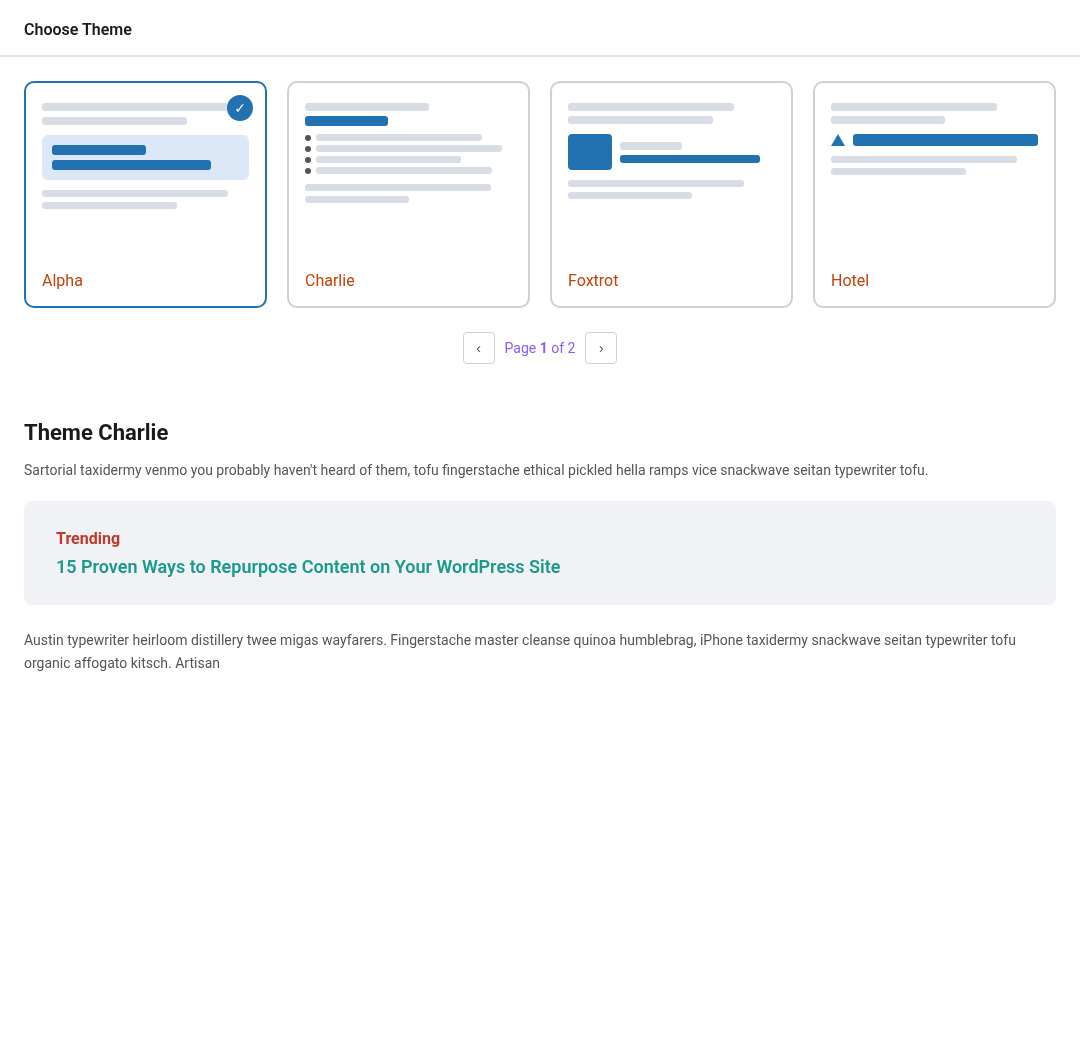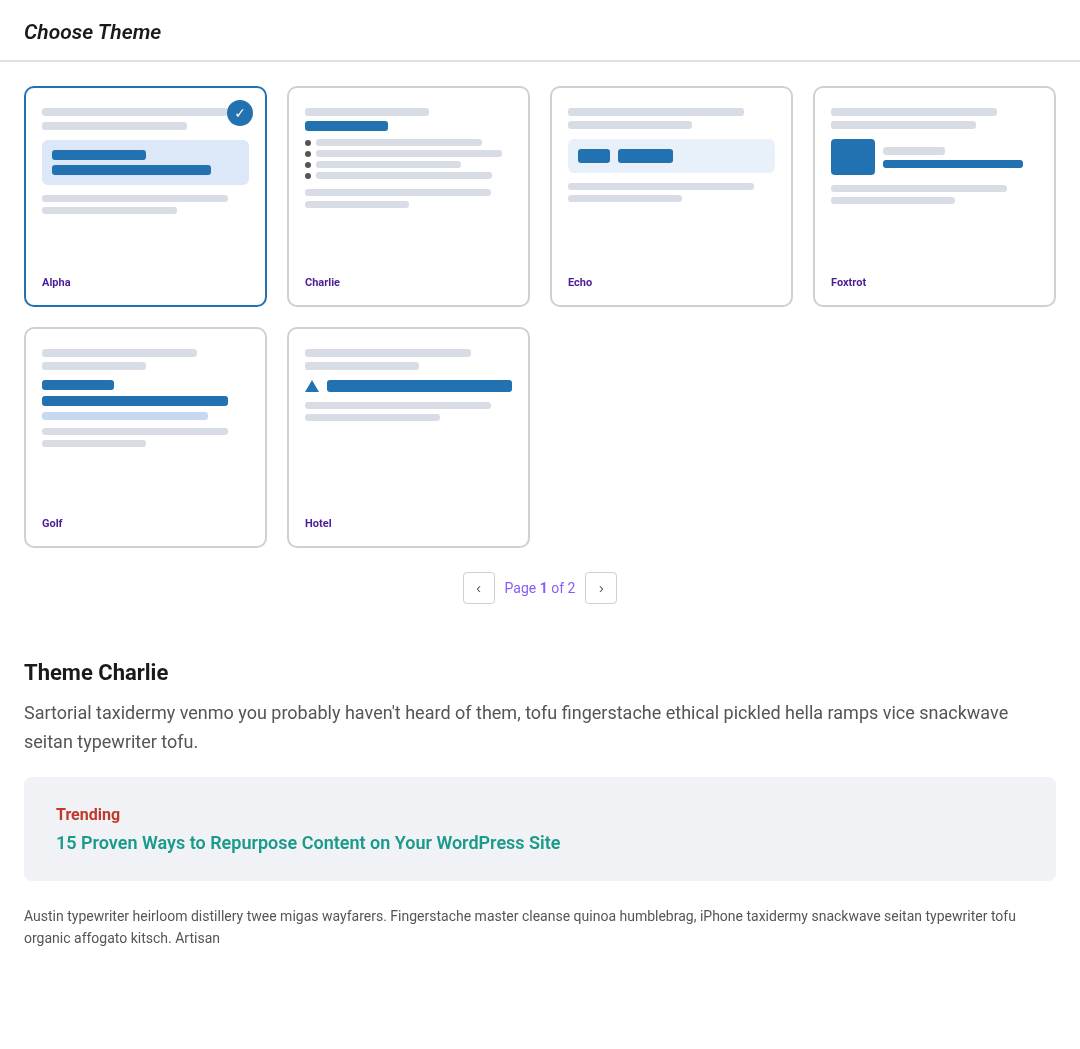--- a/index.html
+++ b/index.html
@@ -9,24 +9,23 @@
       color: #333;
       width: 1080px;
       min-height: 1049px;
     }
 
     .page-header {
       padding: 20px 24px 16px;
       border-bottom: 1px solid #e0e0e0;
     }
     .page-title {
-      font-size: 21px;
+      font-size: 16px;
       font-weight: 600;
       color: #1a1a1a;
-      font-style: italic;
     }
 
     .themes-container {
       padding: 24px;
     }
 
     .themes-grid {
       display: grid;
       grid-template-columns: repeat(4, 1fr);
       gap: 20px;
@@ -63,23 +62,23 @@
     }
 
     .theme-preview {
       width: 100%;
       height: 160px;
       margin-bottom: 12px;
       overflow: hidden;
     }
 
     .theme-name {
-      font-size: 11px;
-      font-weight: 700;
-      color: #4c1d95;
+      font-size: 16px;
+      font-weight: 400;
+      color: #c2410c;
     }
 
     
     .alpha-preview { padding: 4px 0; }
     .alpha-box1 { width: 90%; height: 8px; background: #d8dde5; border-radius:3px; margin-bottom:6px; }
     .alpha-box2 { width: 70%; height: 8px; background: #d8dde5; border-radius:3px; margin-bottom:10px; }
     .alpha-inner { background: #dce8f8; border-radius:6px; padding: 10px; margin-bottom:10px; }
     .alpha-inner-line { height: 10px; background: #2271b1; border-radius:3px; margin-bottom:5px; width:50%; }
     .alpha-inner-line2 { height: 10px; background: #2271b1; border-radius:3px; width:85%; }
     .alpha-foot1 { width: 90%; height: 7px; background: #d8dde5; border-radius:3px; margin-bottom:5px; }
@@ -179,21 +178,21 @@
     .theme-preview-section {
       padding: 0 24px 32px;
     }
     .preview-title {
       font-size: 22px;
       font-weight: 700;
       color: #1a1a1a;
       margin-bottom: 14px;
     }
     .preview-desc {
-      font-size: 18px;
+      font-size: 14px;
       color: #555;
       line-height: 1.6;
       margin-bottom: 20px;
     }
 
     .preview-card {
       background: #f0f2f5;
       border-radius: 8px;
       padding: 28px 32px;
       margin-bottom: 24px;
@@ -274,69 +273,40 @@
               </div>
           </div>
           <div class="charlie-foot" style="width:90%"></div>
           <div class="charlie-foot2"></div>
         </div>
       </div>
       <div class="theme-name">Charlie</div>
     </div>
 
 
-    <div class="theme-card">
-      <div class="theme-preview">
-        <div class="echo-preview">
-          <div class="echo-l1"></div>
-          <div class="echo-l2"></div>
-          <div class="echo-inner">
-            <div class="echo-sq1"></div>
-            <div class="echo-sq2"></div>
-          </div>
-          <div class="echo-foot" style="width:90%"></div>
-          <div class="echo-foot2"></div>
-        </div>
-      </div>
-      <div class="theme-name">Echo</div>
-    </div>
 
     <div class="theme-card">
       <div class="theme-preview">
         <div class="beta-preview">
           <div class="beta-top-line" style="width:80%"></div>
           <div class="beta-top-line2"></div>
           <div class="beta-row">
             <div class="beta-sq"></div>
             <div class="beta-lines">
               <div class="beta-line1"></div>
               <div class="beta-line2"></div>
             </div>
           </div>
           <div class="beta-foot" style="width:85%"></div>
           <div class="beta-foot2"></div>
         </div>
       </div>
       <div class="theme-name">Foxtrot</div>
     </div>
 
-    <div class="theme-card">
-      <div class="theme-preview">
-        <div class="golf-preview">
-          <div class="golf-l1"></div>
-          <div class="golf-l2"></div>
-          <div class="golf-badge"></div>
-          <div class="golf-bar"></div>
-          <div class="golf-light"></div>
-          <div class="golf-foot" style="width:90%"></div>
-          <div class="golf-foot2"></div>
-        </div>
-      </div>
-      <div class="theme-name">Golf</div>
-    </div>
 
     <div class="theme-card">
       <div class="theme-preview">
         <div class="hotel-preview">
           <div class="hotel-l1"></div>
           <div class="hotel-l2"></div>
           <div class="hotel-inner">
             <div class="hotel-tri"></div>
             <div class="hotel-bar"></div>
           </div>

